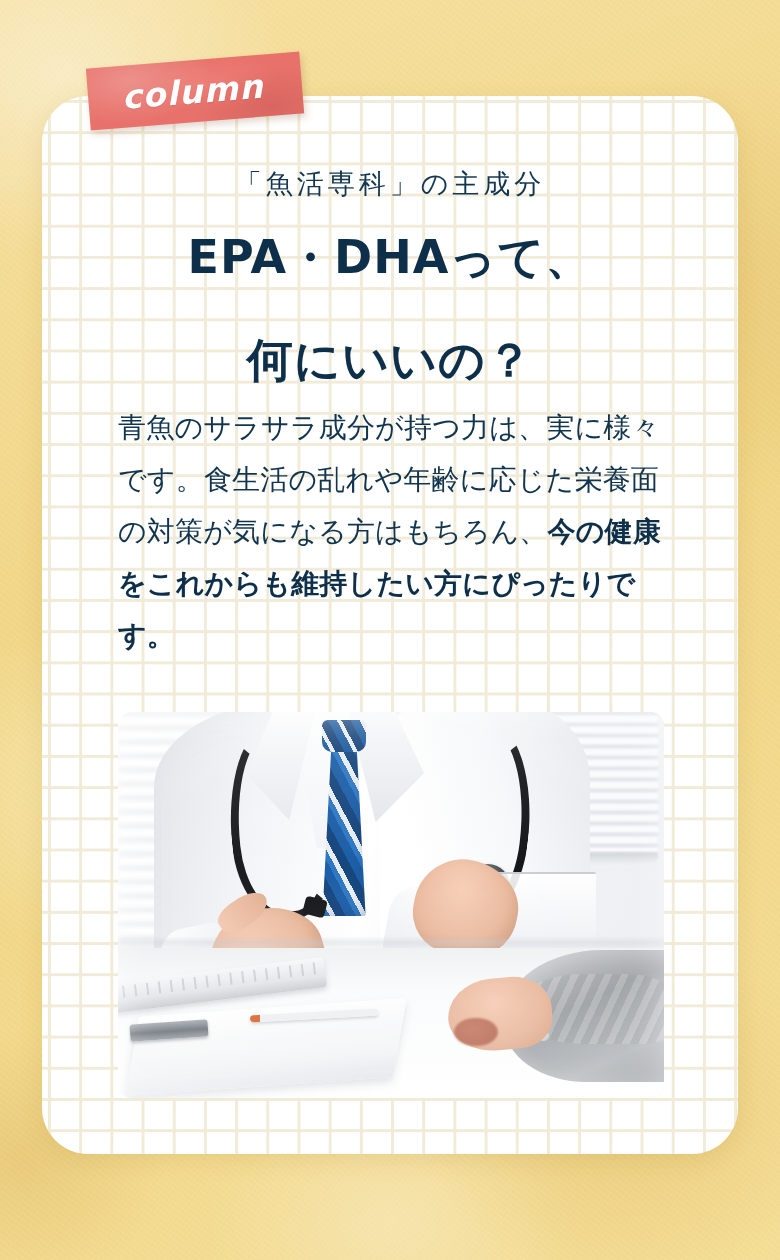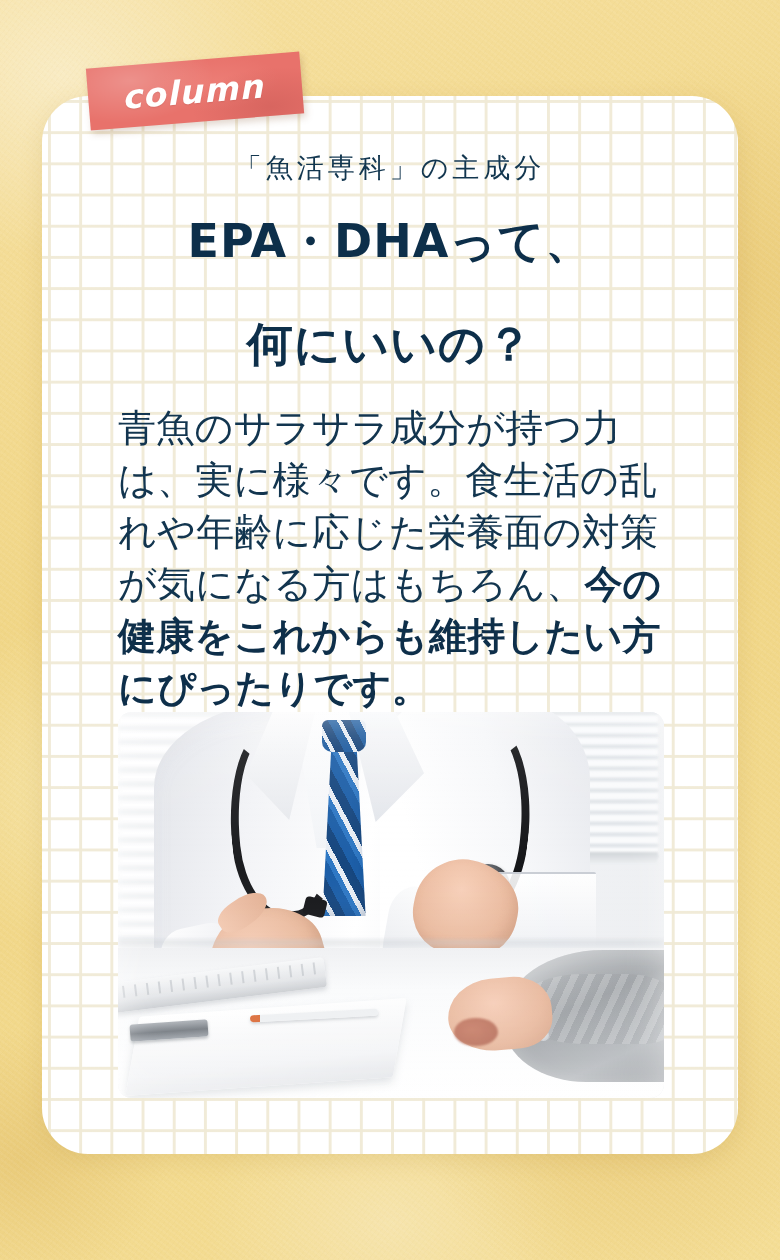--- a/index.html
+++ b/index.html
@@ -95,21 +95,21 @@
     right: 0;
     top: 54px;
     text-align: center;
     color: #0f3350;
   }
   #eyebrow {
     font-size: 27px;
     font-weight: 500;
     letter-spacing: 4px;
     color: #12364f;
-    margin: 0 0 6px 0;
+    margin: 16px 0 6px 0;
     white-space: nowrap;
   }
   .title-line {
     position: relative;
     display: inline-block;
     font-size: 46px;
     font-weight: 700;
     letter-spacing: 1px;
     color: #0d2f4a;
     line-height: 1.38;
@@ -127,21 +127,21 @@
   }
   #title-1 { margin-top: 2px; }
   #title-2 { margin-top: 8px; }
 
   
   #body-copy {
     position: absolute;
     left: 76px;
     top: 306px;
     width: 560px;
-    font-size: 38px;
+    font-size: 28px;
     line-height: 52px;
     color: #12354f;
     letter-spacing: 0.2px;
   }
   #body-copy .strong {
     font-weight: 700;
     color: #0e2f4a;
   }
 
   

